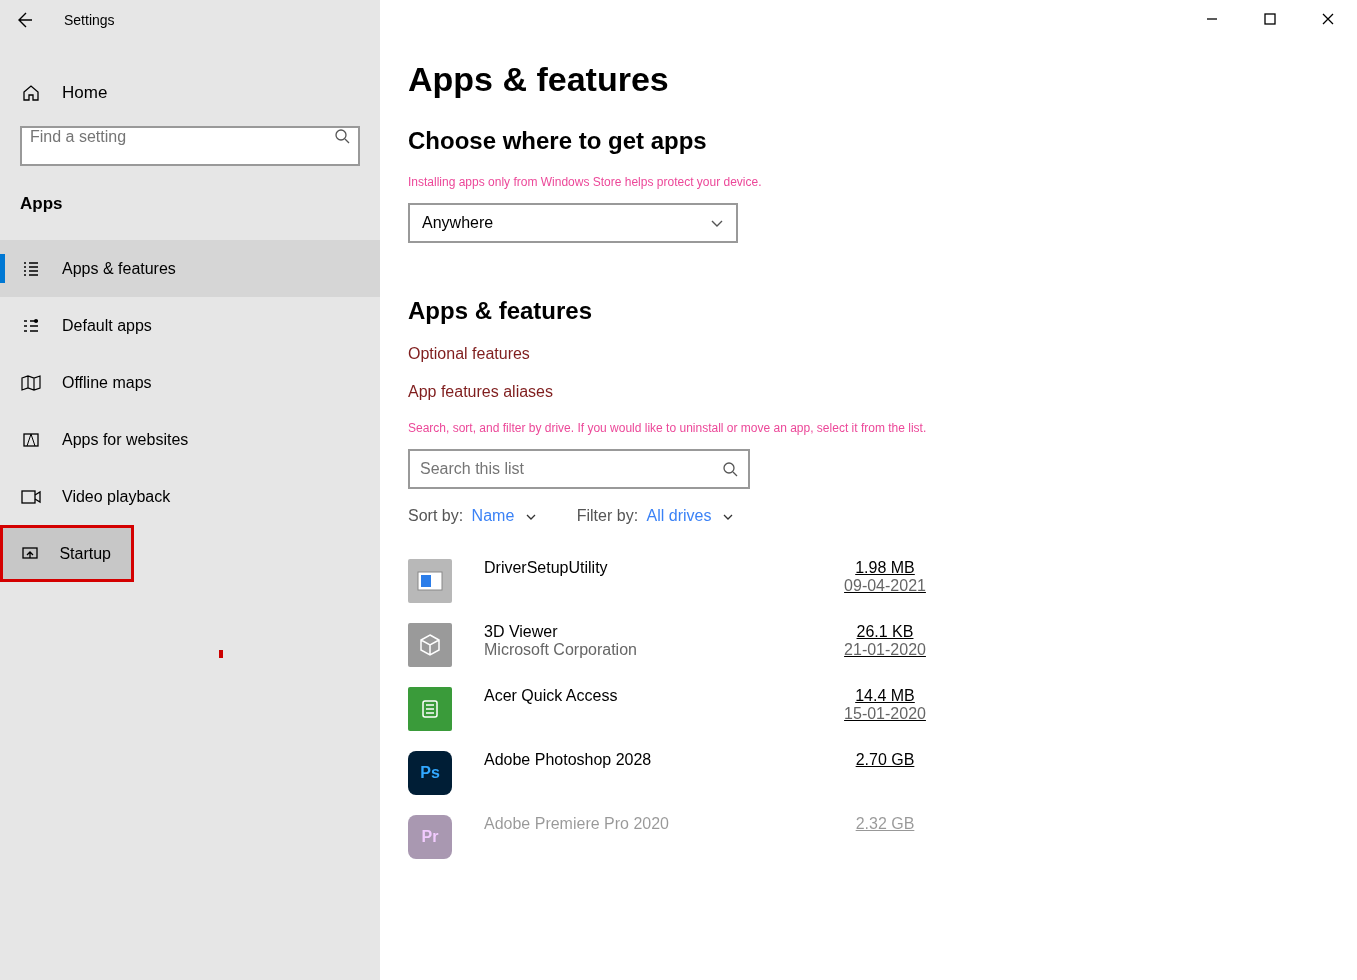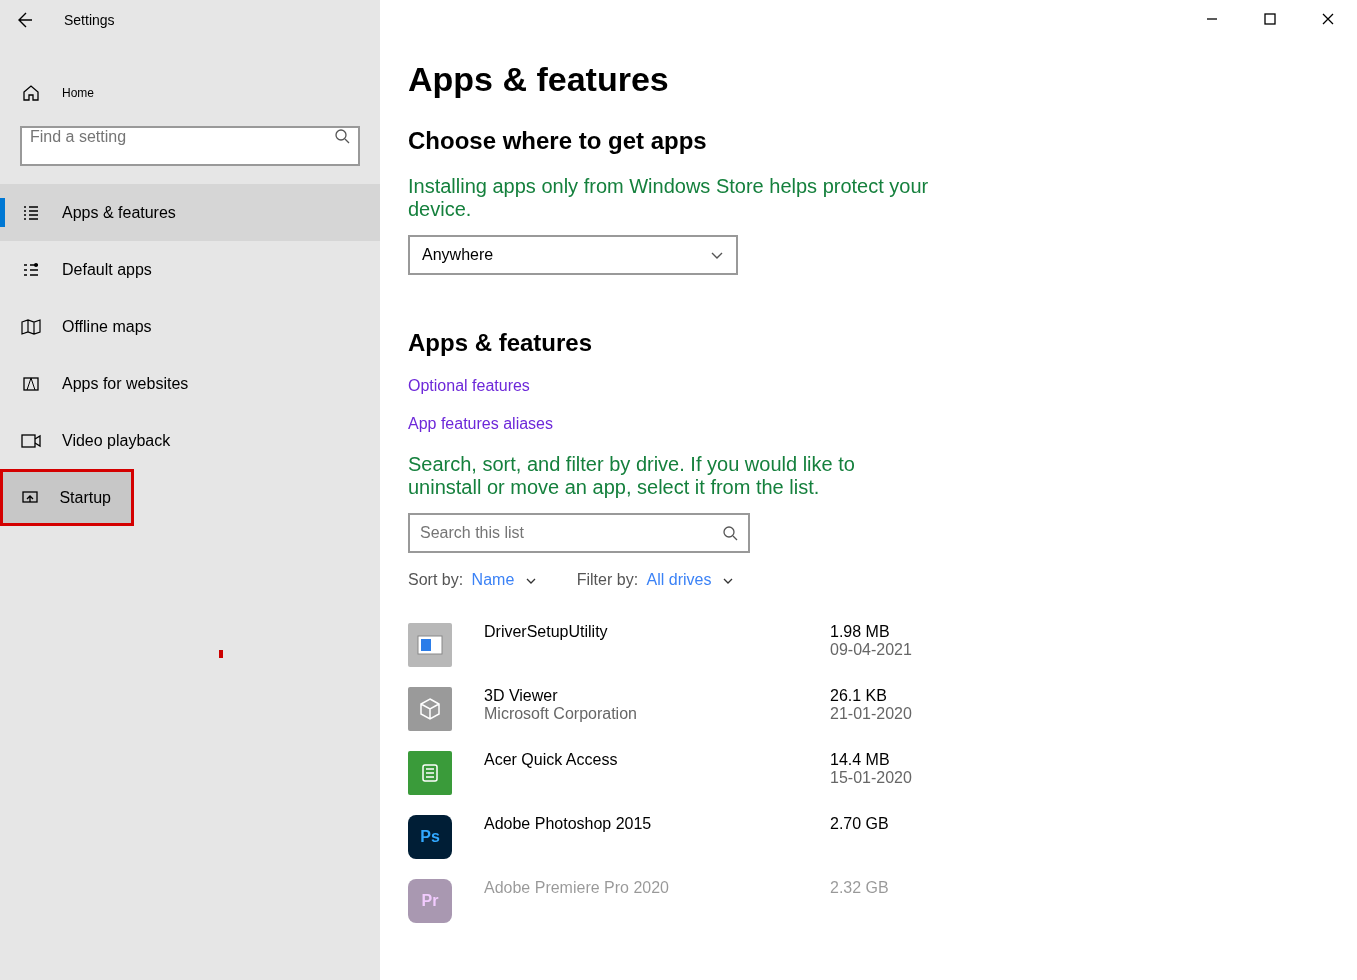--- a/index.html
+++ b/index.html
@@ -25,21 +25,21 @@
     width: 24px; height: 24px; display: flex; align-items: center; justify-content: center;
   }
   .titlebar .title { font-size: 14px; }
 
   .home-row {
     display: flex; align-items: center;
     padding: 12px 20px;
     gap: 20px;
     margin-top: 30px;
   }
-  .home-row .label { font-size: 12px; text-align: right; }
+  .home-row .label { font-size: 17px; text-align: right; }
 
   .search-wrap {
     margin: 10px 20px 0 20px;
     border: 2px solid #999;
     background: #fff;
     height: 40px;
     display: flex; align-items: flex-start;
     padding: 0 8px;
   }
   .search-wrap input {
@@ -97,30 +97,30 @@
   .window-controls div {
     width: 58px; height: 38px; display: flex; align-items: center; justify-content: center;
   }
   .content {
     padding: 60px 0 0 28px;
     overflow: hidden;
     max-width: 560px;
   }
   h1 { font-size: 34px; font-weight: 600; margin-bottom: 28px; }
   h2 { font-size: 24px; font-weight: 600; margin-bottom: 20px; }
-  .desc { font-size: 20px; margin-bottom: 14px; color: #15803d; }
+  .desc { font-size: 12px; margin-bottom: 14px; color: #ec4899; }
   .select-box {
     width: 330px; height: 40px;
     border: 2px solid #999;
     display: flex; align-items: center; justify-content: space-between;
     padding: 0 12px;
     font-size: 16px;
     margin-bottom: 54px;
   }
-  .linkish { color: #6d28d9; font-size: 16px; margin-bottom: 20px; cursor: pointer; }
+  .linkish { color: #7f1d1d; font-size: 16px; margin-bottom: 20px; cursor: pointer; }
   .sort-filter { display: flex; gap: 40px; margin: 18px 0 24px 0; font-size: 16px; }
   .sort-filter .kv .k { color: #555; }
   .sort-filter .kv .v { color: #3b82f6; margin-left: 4px; }
 
   .list-search {
     width: 342px; height: 40px;
     border: 2px solid #999;
     display: flex; align-items: center;
     padding: 0 10px;
     margin-bottom: 0;
@@ -136,21 +136,21 @@
   .app-icon {
     width: 44px; height: 44px;
     display: flex; align-items: center; justify-content: center;
     font-size: 12px; color: #fff;
     border-radius: 2px;
     flex-shrink: 0;
   }
   .app-main { flex: 1; }
   .app-name { font-size: 16px; color: #000; }
   .app-pub { font-size: 16px; color: #666; }
-  .app-meta { text-align: left; min-width: 110px; }
+  .app-meta { text-align: center; min-width: 110px; text-decoration: underline; }
   .app-size { font-size: 16px; color: #000; }
   .app-date { font-size: 16px; color: #666; }
 
   svg { display: block; }
 </style>
 </head>
 <body>
 
 <div class="sidebar">
   <div class="titlebar">
@@ -174,20 +174,21 @@
   <div class="search-wrap">
     <input type="text" placeholder="Find a setting" style="">
     <span>
       <svg width="16" height="16" viewBox="0 0 16 16">
           <circle cx="7" cy="7" r="5" fill="none" stroke="#555" stroke-width="1.3"></circle>
           <path d="M11 11 L15 15" stroke="#555" stroke-width="1.3"></path>
         </svg>
     </span>
   </div>
 
+  <div class="section-hdr">Apps</div>
 
   <div class="nav">
     <div class="nav-item active">
       <span class="icon-slot">
         <svg width="18" height="18" viewBox="0 0 18 18">
             <path d="M2 3h2M2 7h2M2 11h2M2 15h2 M7 3h9M7 7h9M7 11h9M7 15h9" stroke="#000" stroke-width="1.5"></path>
           </svg>
       </span>
       <span class="label">Apps &amp; features</span>
     </div>
@@ -358,21 +359,21 @@
           <div class="app-size">14.4 MB</div>
           <div class="app-date">15-01-2020</div>
         </div>
       </div>
 
       <div class="app-row">
         <div class="app-icon" style="background:#001e36;border-radius:8px;">
           <span style="color:#31a8ff;font-weight:700;font-size:16px;">Ps</span>
         </div>
         <div class="app-main">
-          <div class="app-name">Adobe Photoshop 2015</div>
+          <div class="app-name">Adobe Photoshop 2028</div>
           <div class="app-pub"></div>
         </div>
         <div class="app-meta">
           <div class="app-size">2.70 GB</div>
           <div class="app-date"></div>
         </div>
       </div>
 
       <div class="app-row" style="opacity:0.4;">
         <div class="app-icon" style="background:#2a003f;border-radius:8px;justify-content:center;">

